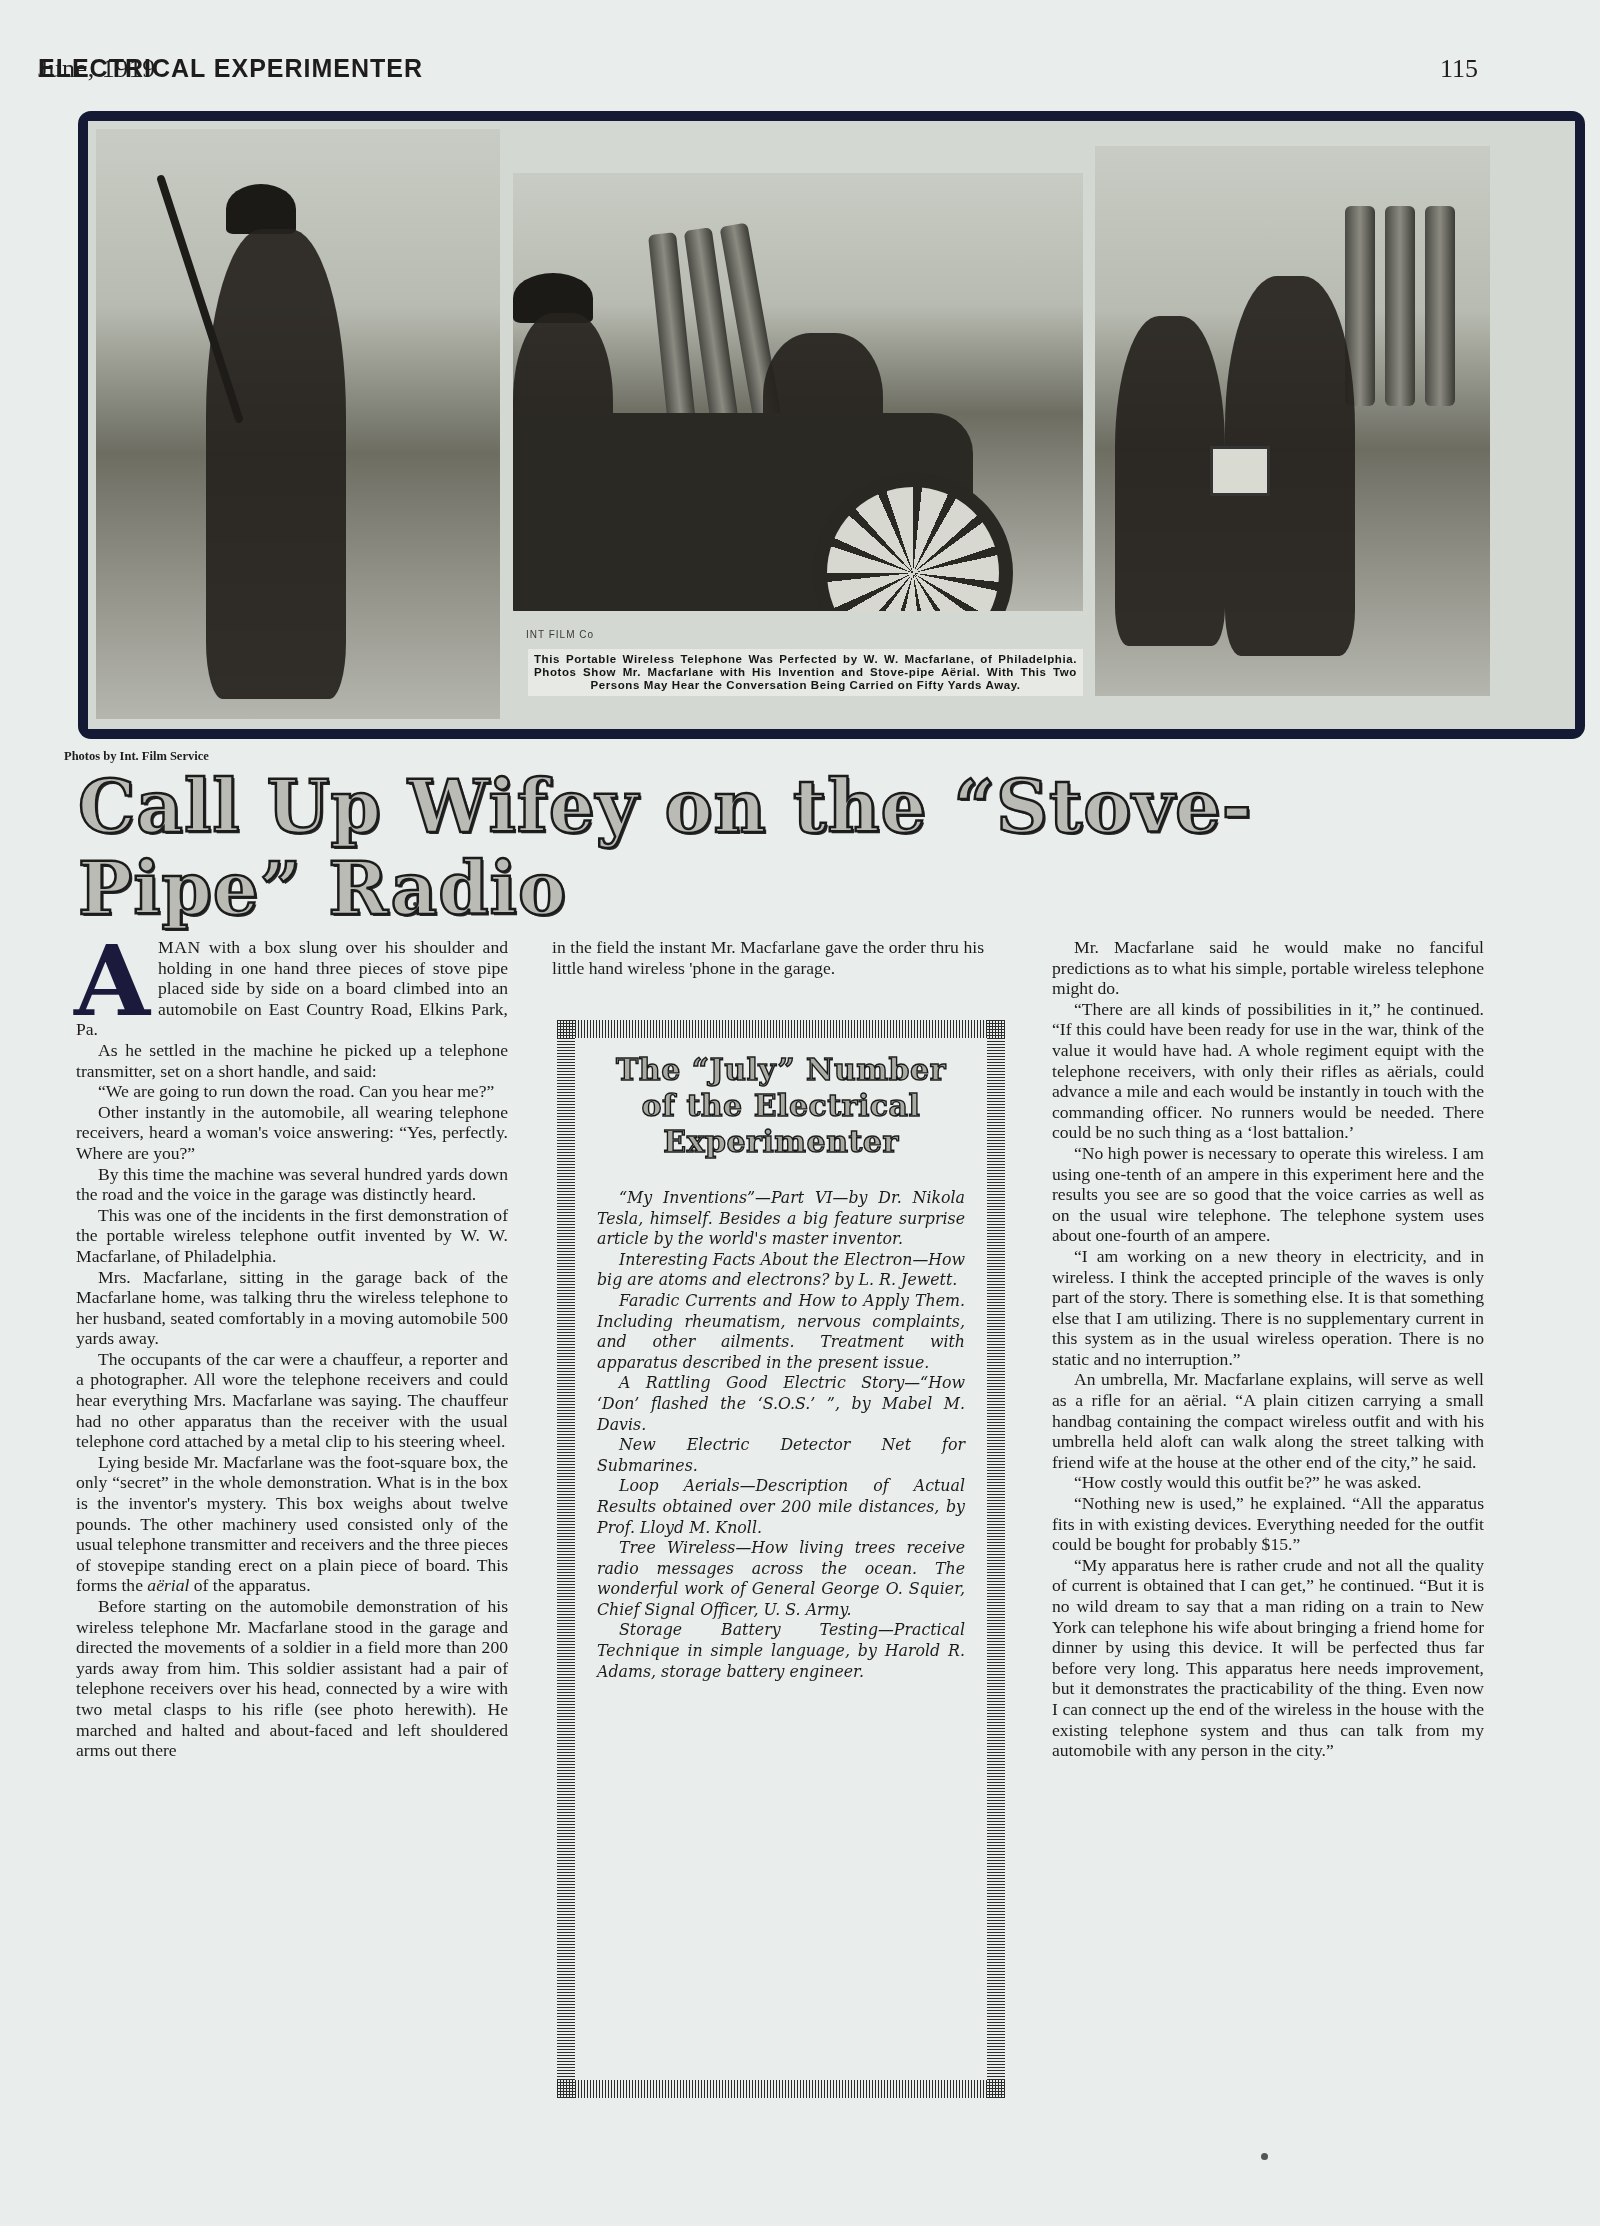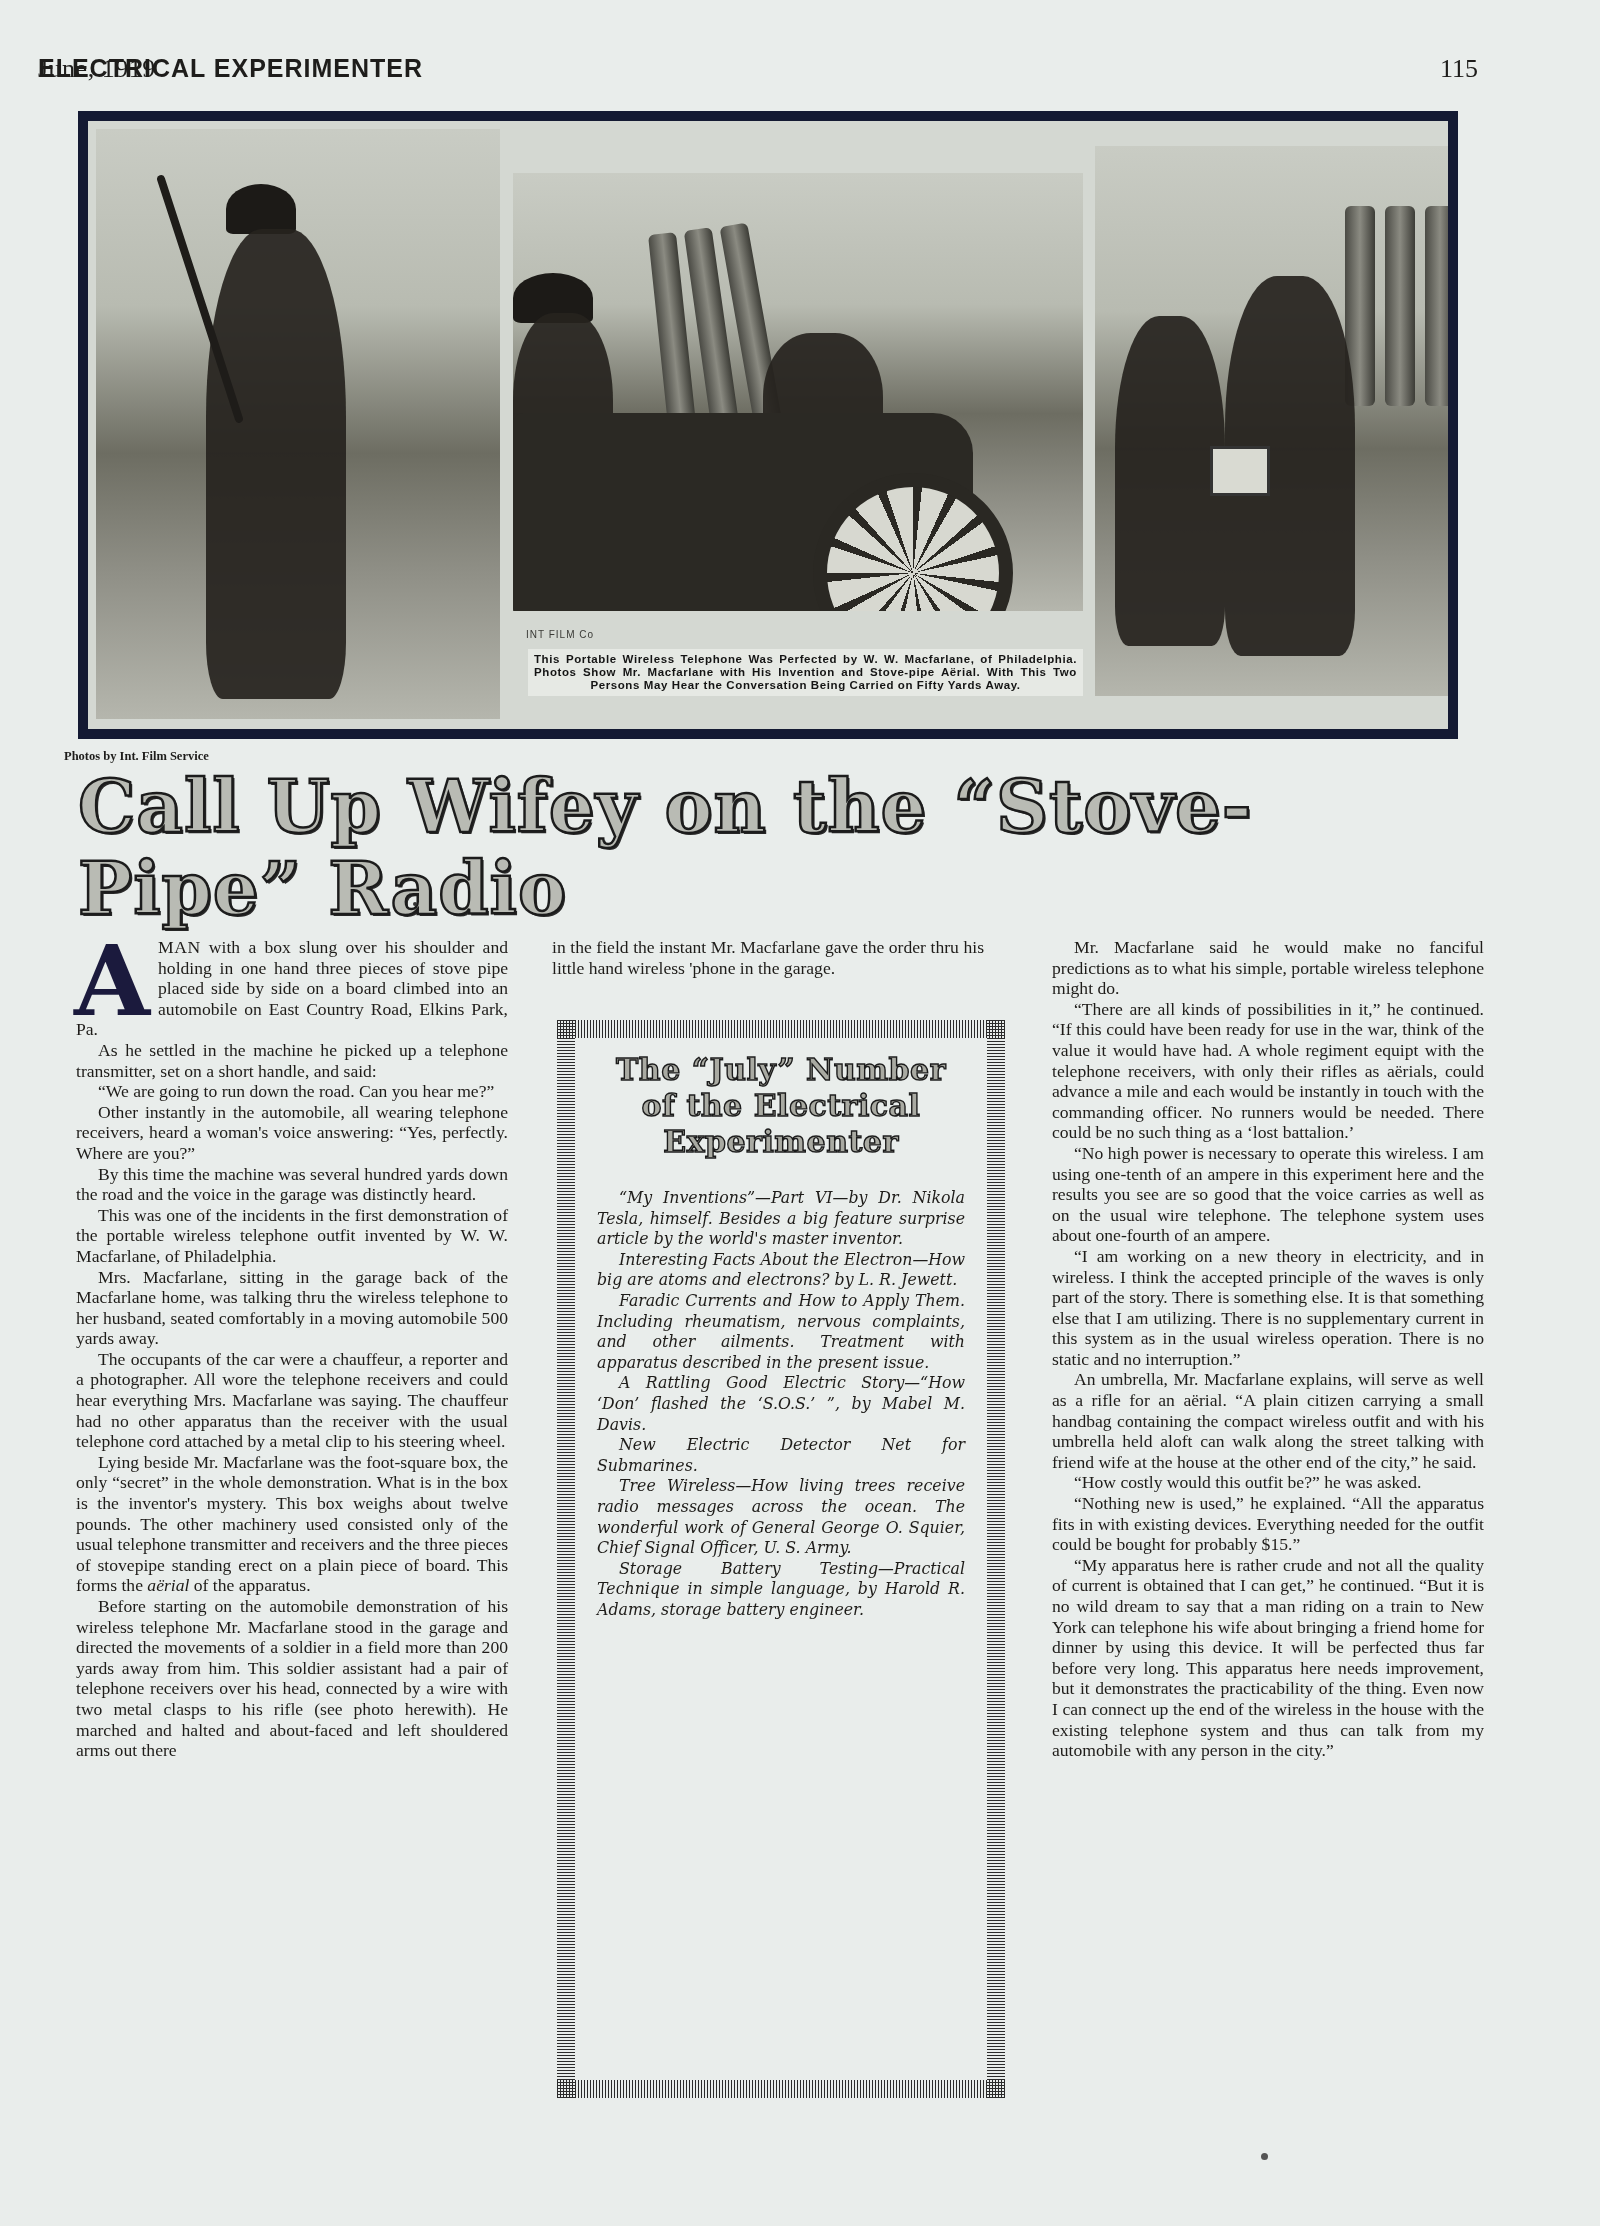--- a/index.html
+++ b/index.html
@@ -17,22 +17,22 @@
     font-family: "Liberation Serif", serif;
     font-size: 26px; color: #1e1d1b;
   }
   .running-head .date { position: absolute; left: 0; top: 0; letter-spacing: 0.5px; }
   .running-head .mag  { position: absolute; left: 0; right: 0; top: 0;
                         font-family: "Liberation Sans", sans-serif; font-weight: bold; letter-spacing: 1px; font-size: 25px; }
   .running-head .page { position: absolute; right: 0; top: 0; }
 
   
   .photo-frame {
-    position: absolute; left: 78px; top: 111px; width: 1380px; height: 628px;
-    background: #141a33; padding: 10px;
+    position: absolute; left: 78px; top: 111px; width: 1507px; height: 628px;
+    background: #141a33; padding: 10px; border-radius: 13px;
   }
   .photo-inner { position: relative; width: 100%; height: 100%; background: #d4d8d2; overflow: hidden; }
   .photo {
     position: absolute; overflow: hidden;
     background: linear-gradient(180deg, #c9ccc4 0%, #b8bbb1 30%, #6d6d62 55%, #8f8f86 75%, #b5b6ad 100%);
   }
   .photo-left  { left: 8px;   top: 8px;  width: 404px; height: 590px; }
   .photo-mid   { left: 425px; top: 52px; width: 570px; height: 438px; }
   .photo-right { left: 1007px; top: 25px; width: 395px; height: 550px; }
   .fig { position: absolute; background: #26231e; border-radius: 40% 40% 12% 12%; opacity: 0.92; }
@@ -176,20 +176,21 @@
     <h2 class="promo-title">
       <div>The “July” Number</div>
       <div>of the Electrical</div>
       <div>Experimenter</div>
     </h2>
     <p class="promo-item">“My Inventions”—Part VI—by Dr. Nikola Tesla, himself. Besides a big feature surprise article by the world's master inventor.</p>
     <p class="promo-item">Interesting Facts About the Electron—How big are atoms and electrons? by L. R. Jewett.</p>
     <p class="promo-item">Faradic Currents and How to Apply Them. Including rheumatism, nervous complaints, and other ailments. Treatment with apparatus described in the present issue.</p>
     <p class="promo-item">A Rattling Good Electric Story—“How ‘Don’ flashed the ‘S.O.S.’ ”, by Mabel M. Davis.</p>
     <p class="promo-item">New Electric Detector Net for Submarines.</p>
+    <p class="promo-item">Loop Aerials—Description of Actual Results obtained over 200 mile distances, by Prof. Lloyd M. Knoll.</p>
     <p class="promo-item">Tree Wireless—How living trees receive radio messages across the ocean. The wonderful work of General George O. Squier, Chief Signal Officer, U. S. Army.</p>
     <p class="promo-item">Storage Battery Testing—Practical Technique in simple language, by Harold R. Adams, storage battery engineer.</p>
   </div>
 </aside>
 
 <article class="col col-right">
   <p>Mr. Macfarlane said he would make no fanciful predictions as to what his simple, portable wireless telephone might do.</p>
   <p>“There are all kinds of possibilities in it,” he continued. “If this could have been ready for use in the war, think of the value it would have had. A whole regiment equipt with the telephone receivers, with only their rifles as aërials, could advance a mile and each would be instantly in touch with the commanding officer. No runners would be needed. There could be no such thing as a ‘lost battalion.’</p>
   <p>“No high power is necessary to operate this wireless. I am using one-tenth of an ampere in this experiment here and the results you see are so good that the voice carries as well as on the usual wire telephone. The telephone system uses about one-fourth of an ampere.</p>
   <p>“I am working on a new theory in electricity, and in wireless. I think the accepted principle of the waves is only part of the story. There is something else. It is that something else that I am utilizing. There is no supplementary current in this system as in the usual wireless operation. There is no static and no interruption.”</p>

